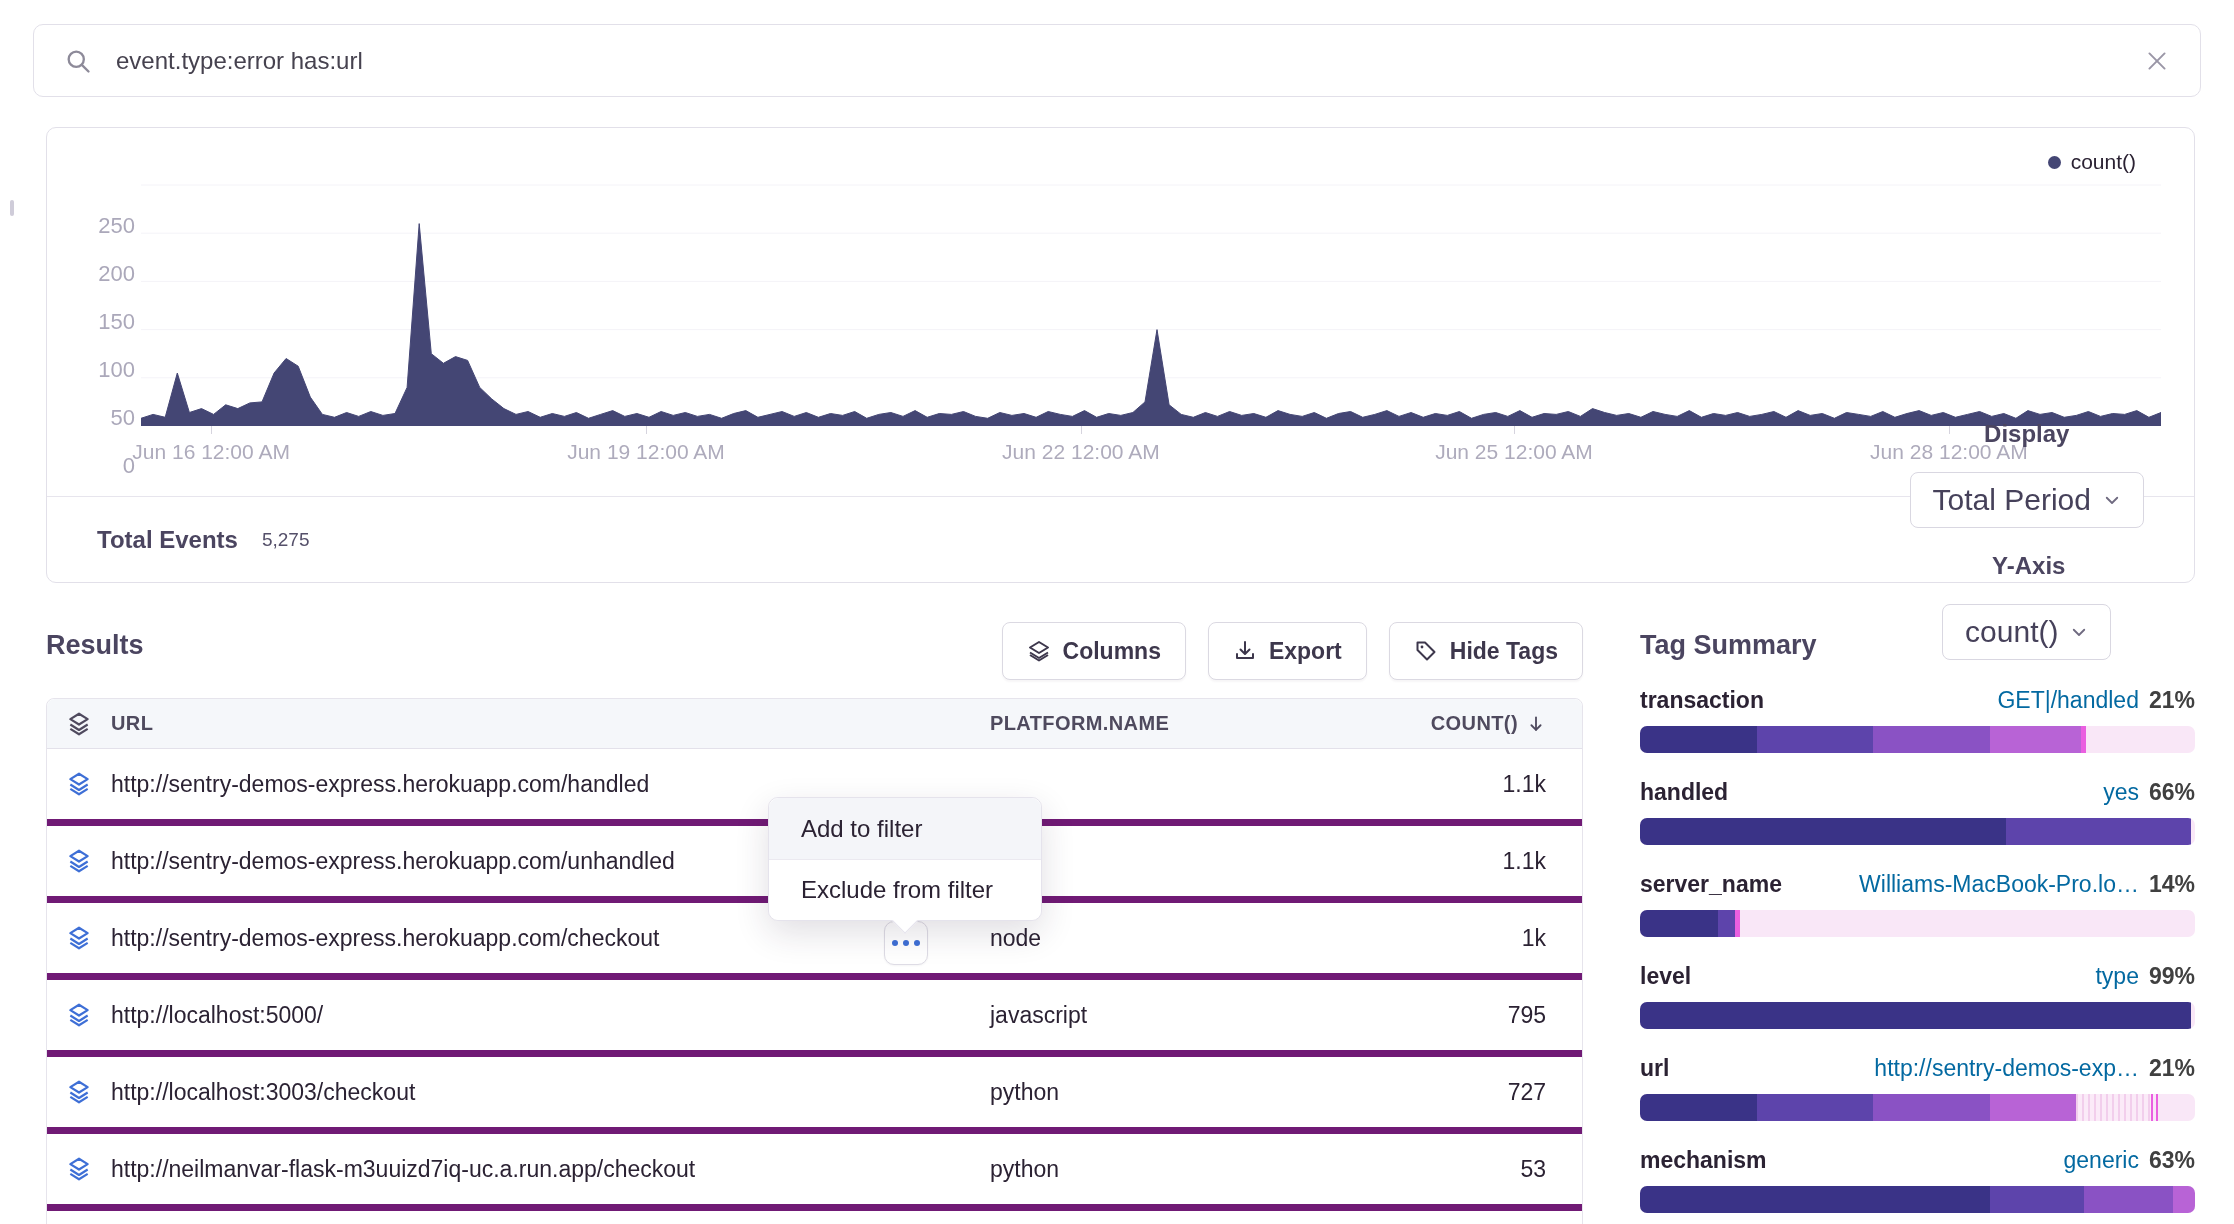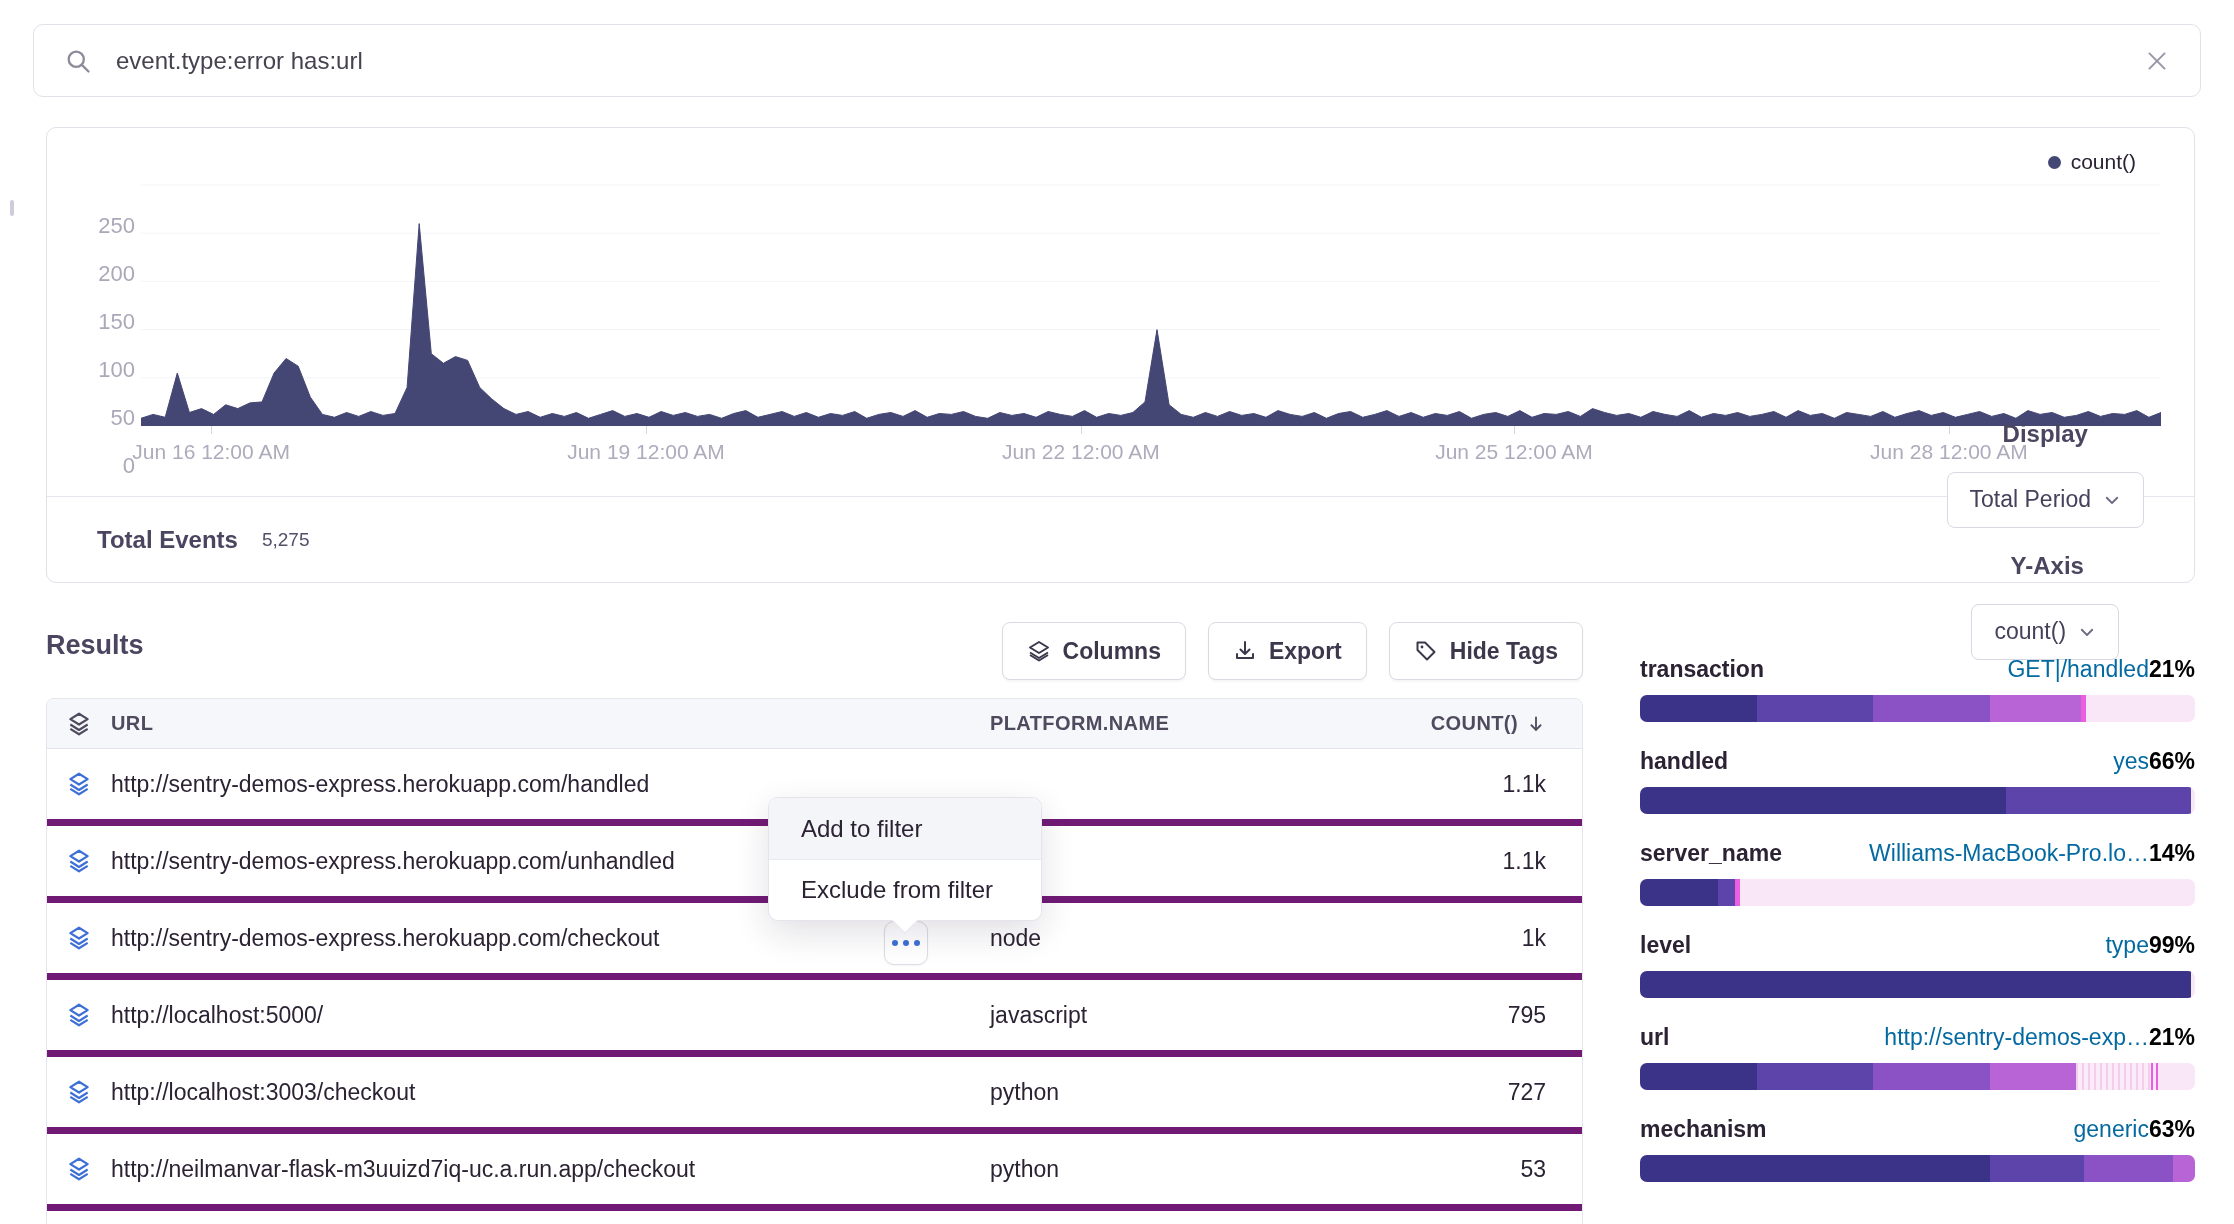--- a/index.html
+++ b/index.html
@@ -28,21 +28,21 @@
   .xtick { position:absolute; top:258px; width:1px; height:8px; background:#d6d4de; }
   .xlab { position:absolute; top:272px; transform:translateX(-50%);
     font-size:21px; color:#aeabbc; white-space:nowrap; }
   .chart-footer { position:absolute; left:0; right:0; bottom:0; height:86px;
     border-top:1px solid #e7e5ed; display:flex; align-items:center; padding:0 50px; }
   .tot-label { font-size:24px; font-weight:bold; color:#4b4560; }
   .tot-value { font-size:19px; color:#55506a; margin-left:24px; }
   .footer-right { margin-left:auto; display:flex; align-items:center; gap:24px;flex-direction:column; }
   .ctl-label { font-size:24px; font-weight:bold; color:#4b4560; }
   .ctl-btn { height:56px; border:1px solid #d9d7e1; border-radius:8px; background:#fff;
-    display:flex; align-items:center; gap:12px; padding:0 22px; font-size:23px; color:#46415a;
+    display:flex; align-items:center; gap:12px; padding:0 22px; font-size:30px; color:#46415a;
     cursor:pointer; }
   .ctl-btn + .ctl-label { margin-left:4px; }
 
   
   .results-title { position:absolute; left:46px; top:630px; font-size:27px;
     font-weight:bold; color:#4b4560; }
   .results-actions { position:absolute; top:622px; left:46px; width:1537px;
     display:flex; justify-content:flex-end; gap:22px; }
   .act-btn { height:58px; border:1px solid #dbd9e2; border-radius:8px; background:#fff;
     box-shadow:0 2px 2px rgba(43,34,51,.04); display:flex; align-items:center; gap:12px;
@@ -83,21 +83,21 @@
     background:#fff; border-right:1px solid #e5e3ec; border-bottom:1px solid #e5e3ec;
     transform:translateX(-50%) rotate(45deg); }
 
   
   .tags { position:absolute; left:1640px; top:630px; width:555px; }
   .tags-title { font-size:27px; font-weight:bold; color:#4b4560; }
   .tag-row { margin-top:26px; }
   .tag-head { display:flex; align-items:baseline; }
   .tag-name { font-size:23px; font-weight:bold; color:#2b2233; }
   .tag-val { margin-left:auto; font-size:23px; color:#0369a1; white-space:nowrap; }
-  .tag-pct { font-size:23px; font-weight:bold; color:#000000; }
+  .tag-pct { font-size:23px; font-weight:bold; color:#404040; margin-left:10px; }
   .tagbar { margin-top:12px; height:27px; border-radius:7px; overflow:hidden;
     background:#f9e7f7; display:flex; }
   .tagbar .seg { height:100%; flex:0 0 auto; }
   .seg.dots { background:repeating-linear-gradient(90deg,#f2ceec 0 2px,#fbeaf8 2px 6px); }
   .seg.stripes { background:repeating-linear-gradient(90deg,#ea5fe0 0 2px,#f9e7f7 2px 5px); }
 
   .edge-mark { position:absolute; left:10px; top:200px; width:4px; height:16px;
     border-radius:2px; background:#cfccd9; }
 </style>
 </head>
@@ -304,20 +304,21 @@
     <i></i>
   </div>
 
 <div class="ctx-menu">
   <div class="ctx-item hovered">Add to filter</div>
   <div class="ctx-item">Exclude from filter</div>
   <div class="ctx-pointer"></div>
 </div>
 
 <div class="tags">
+  <div class="tags-title">Tag Summary</div>
   <div id="tag-rows">
       <div class="tag-row">
         <div class="tag-head">
           <span class="tag-name">transaction</span>
           <span class="tag-val">GET|/handled</span>
           <span class="tag-pct">21%</span>
         </div>
         <div class="tagbar">
           <span class="seg" style="width: 21%; background: rgb(58, 51, 135);"></span>
           <span class="seg" style="width: 21%; background: rgb(93, 68, 171);"></span>

